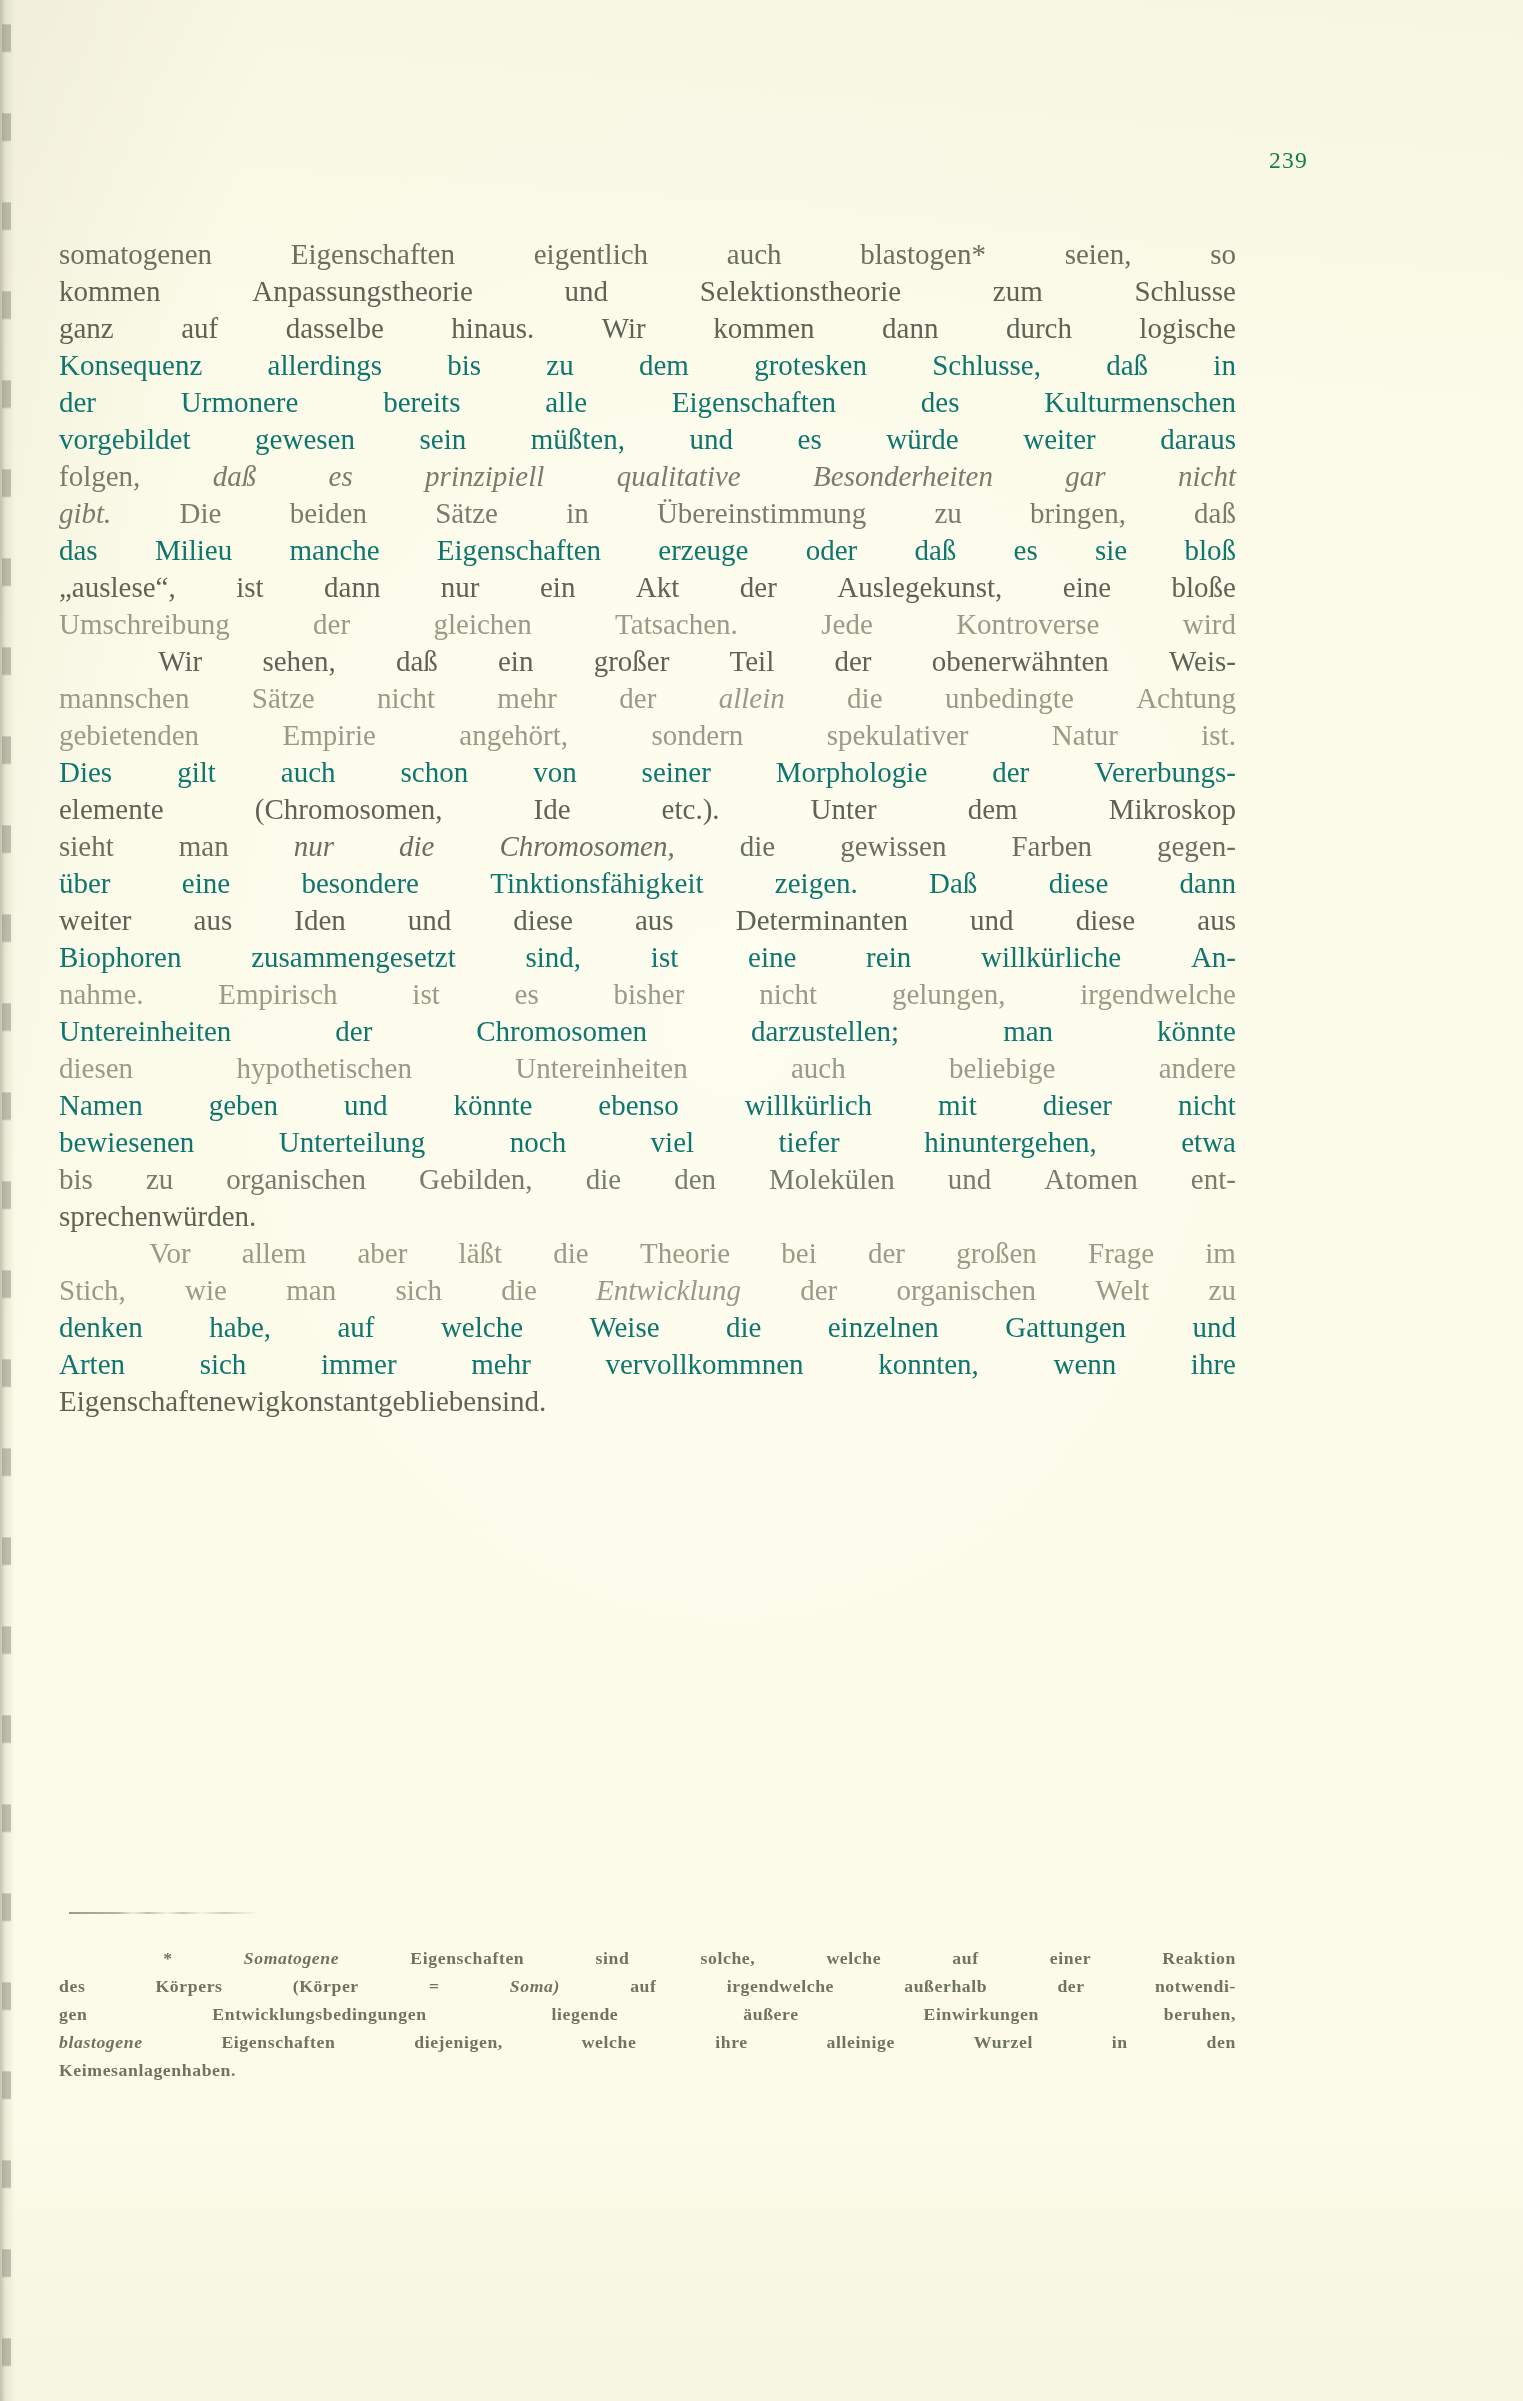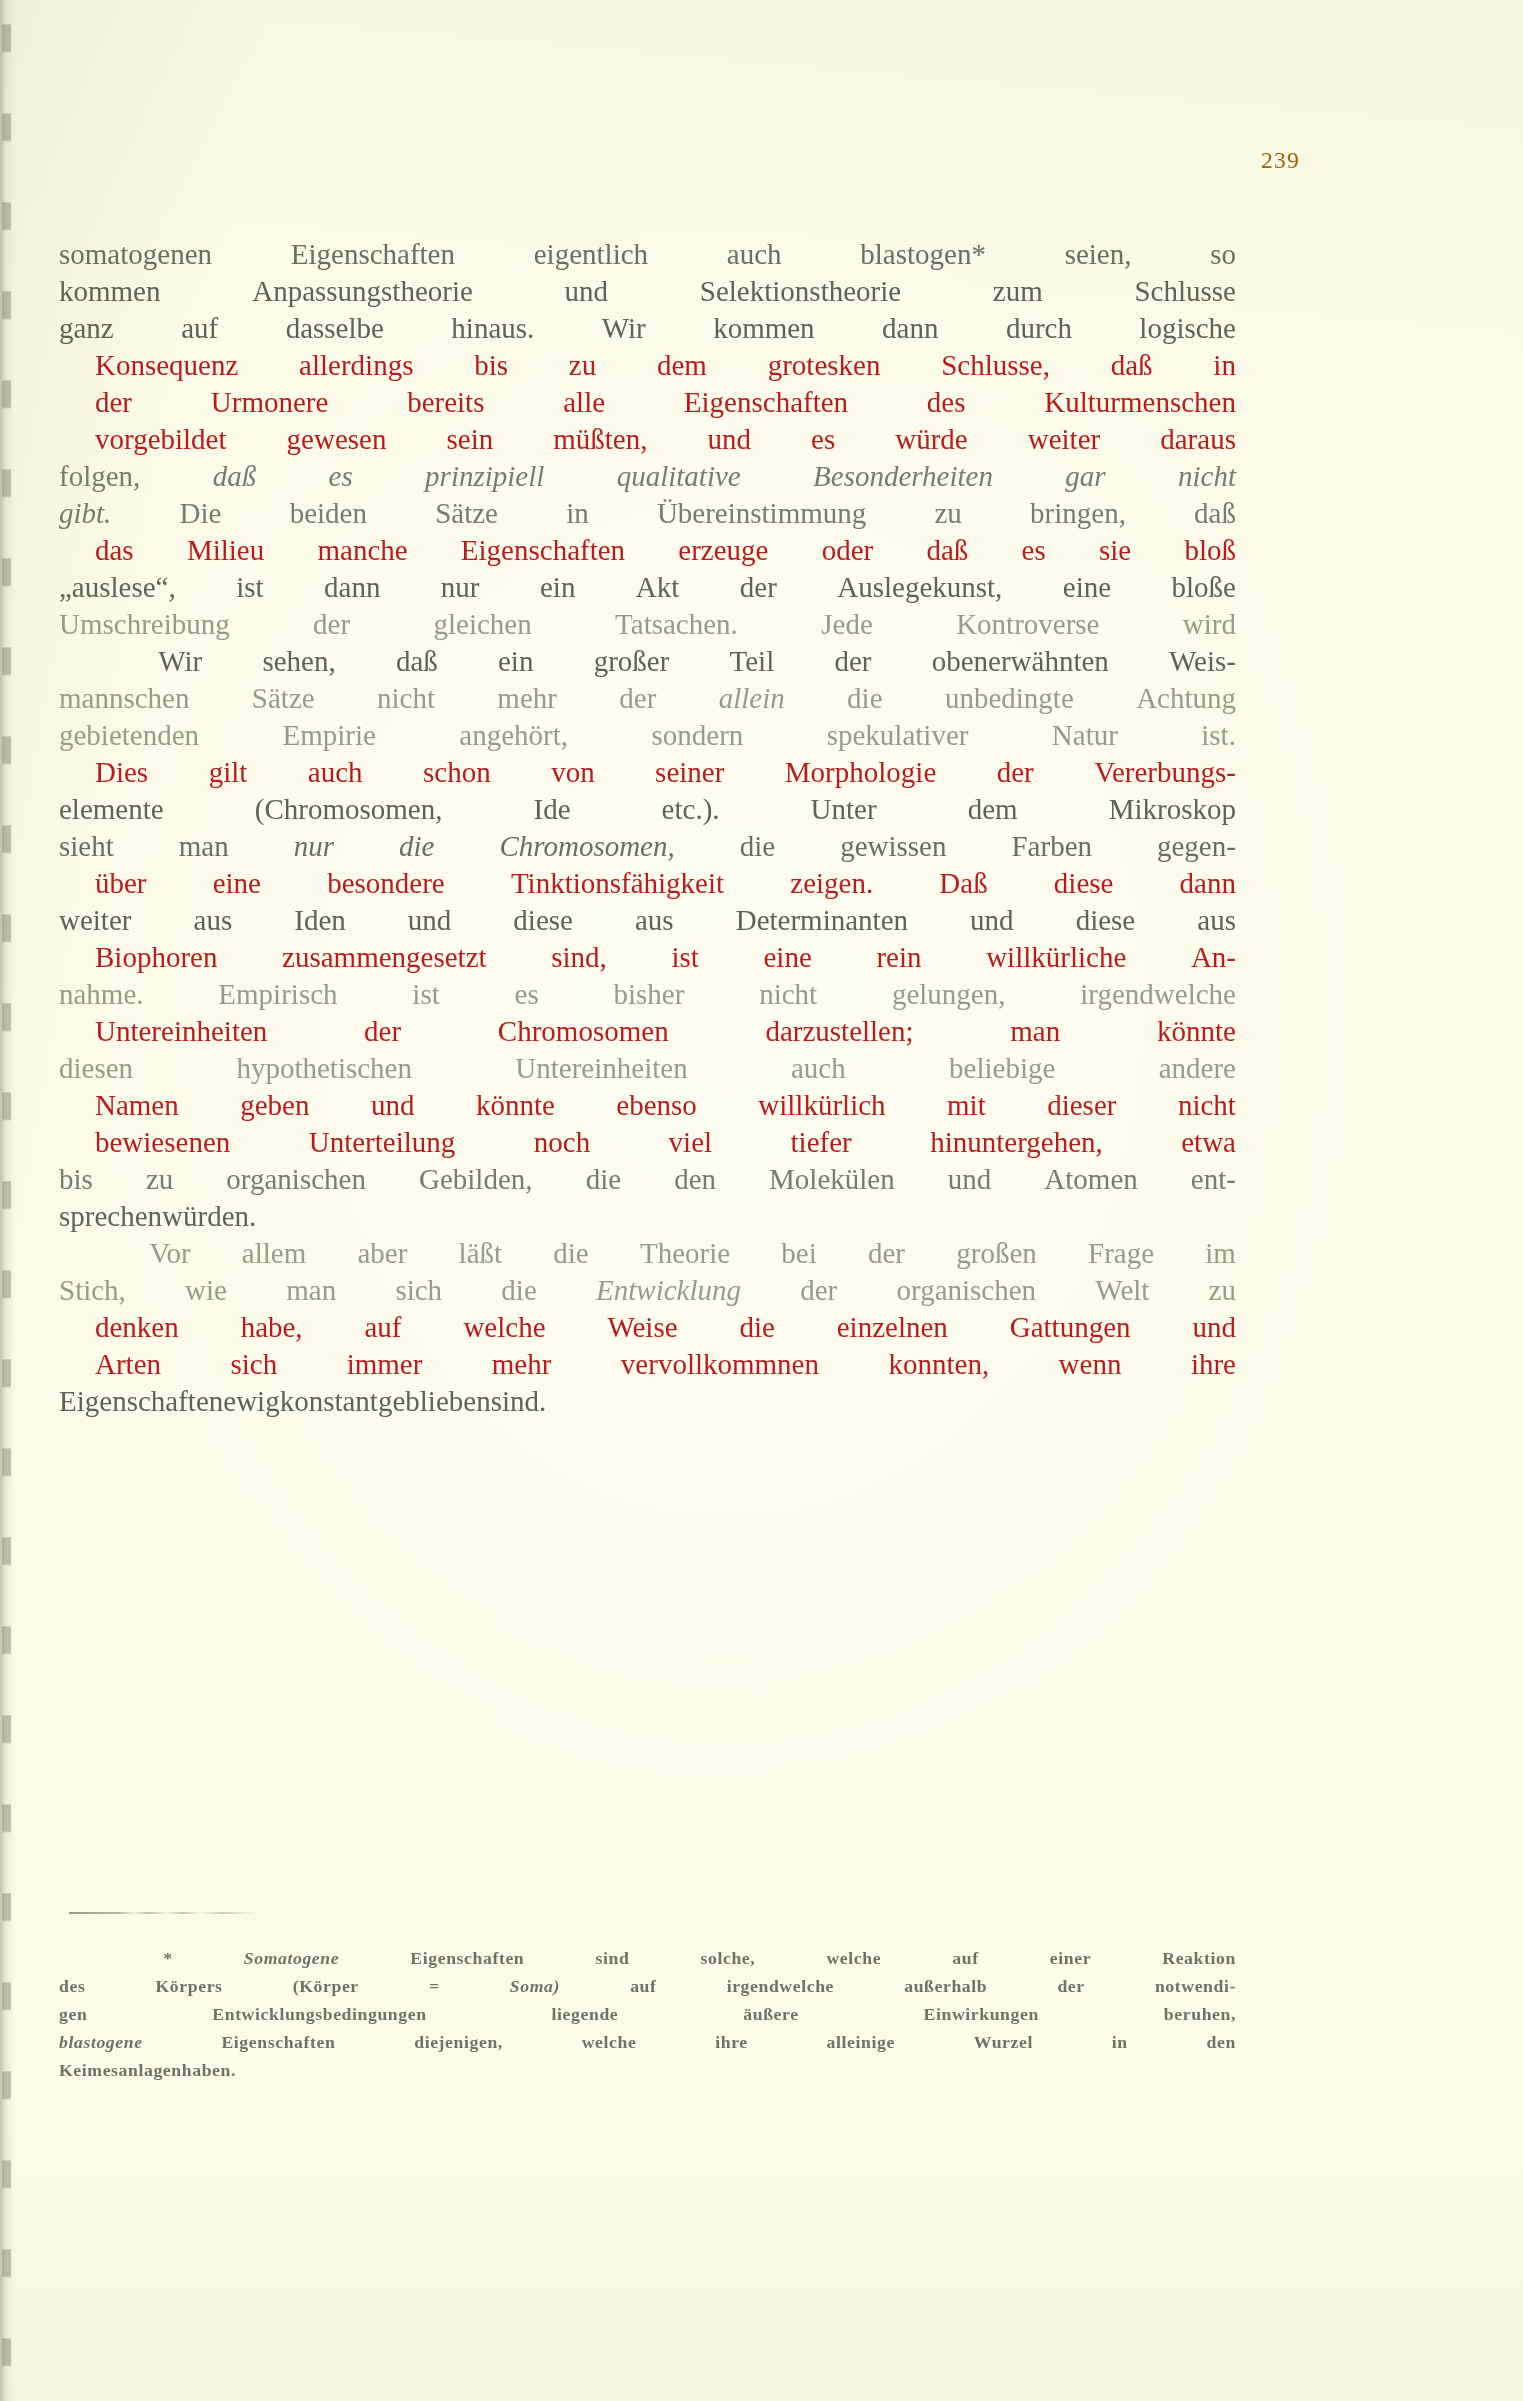--- a/index.html
+++ b/index.html
@@ -31,22 +31,22 @@
     background:repeating-linear-gradient(180deg,
       rgba(120,120,104,0.00) 0px, rgba(120,120,104,0.00) 23.6px,
       rgba(120,120,104,0.42) 25px, rgba(120,120,104,0.42) 51px,
       rgba(120,120,104,0.00) 53px, rgba(120,120,104,0.00) 89px);
     pointer-events:none;
   }
 
   .page { position:absolute; inset:0; }
 
   .folio {
-    position:absolute; top:147px; right:224px;
-    font-size:23.6px; letter-spacing:1.2px; color:#a16207;
+    position:absolute; top:147px; right:216px;
+    font-size:23.6px; letter-spacing:1.2px; color:#15803d;
   }
 
   .body-block {
     position:absolute;
     left:59px; top:236px; width:1177px;
   }
 
   .ln {
     display:flex;
     font-size:29px;
@@ -57,21 +57,21 @@
   }
   .ln.just { justify-content:space-between; }
   .ln.left { justify-content:flex-start; }
   .ln i { font-style:italic; }
   .ln .w { display:inline-block; }
 
   
   .f100 { color:#5f6354; }
   .f90  { color:#6b6f5f; }
   .f80  { color:#787c6b; }
-  .f70  { color:#b91c1c;margin-left:36px; }
+  .f70  { color:#0f766e; }
   .f60  { color:#989b88; }
 
   .indent { display:inline-block; width:39px; }
 
   .fn-rule {
     position:absolute; left:69px; top:1912px; width:189px; height:1.8px;
     background:linear-gradient(90deg,
       rgba(120,123,106,0.75) 0%, rgba(120,123,106,0.55) 26%,
       rgba(120,123,106,0.10) 34%, rgba(120,123,106,0.45) 42%,
       rgba(120,123,106,0.08) 52%, rgba(120,123,106,0.40) 60%,

